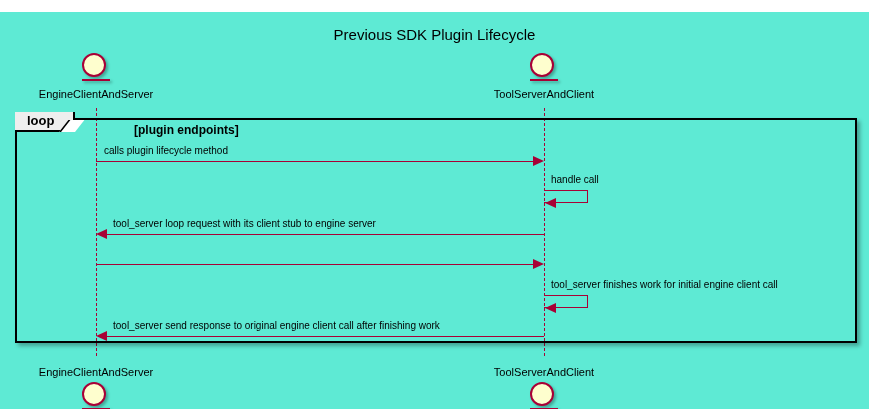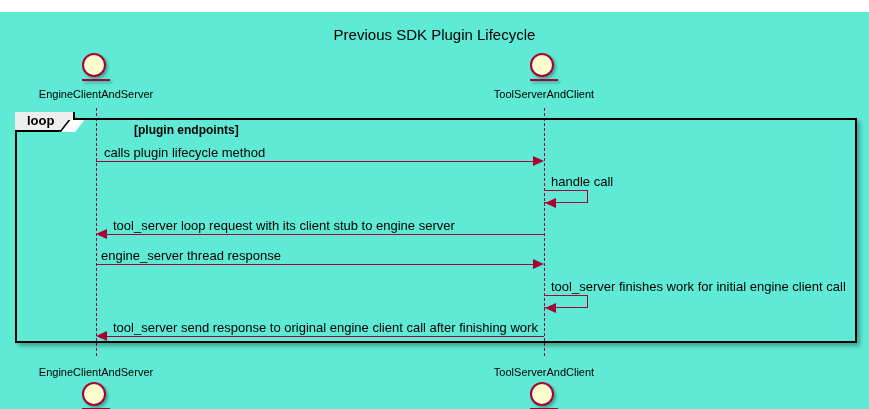--- a/index.html
+++ b/index.html
@@ -140,21 +140,21 @@
     border-bottom: 5px solid transparent;
     border-left: 11px solid #A80036;
   }
   .arrow-left {
     border-top: 5px solid transparent;
     border-bottom: 5px solid transparent;
     border-right: 11px solid #A80036;
   }
   .msg-label {
     position: absolute;
-    font-size: 13px;
+    font-size: 10px;
     color: #000000;
     white-space: nowrap;
   }
 
   
   .self-box {
     position: absolute;
     box-sizing: border-box;
     border-top: 1px solid #A80036;
     border-right: 1px solid #A80036;
@@ -202,21 +202,20 @@
   <div class="arrow-head arrow-right" style="left:533px; top:144px;"></div>
 
   <div class="msg-label" style="left:551px; top:162px;">handle call</div>
   <div class="self-box" style="left:544px; top:178px; width:44px; height:13px;"></div>
   <div class="arrow-head arrow-left" style="left:545px; top:186px;"></div>
 
   <div class="msg-label" style="left:113px; top:206px;">tool_server loop request with its client stub to engine server</div>
   <div class="msg-line" style="left:107px; top:222px; width:437px;"></div>
   <div class="arrow-head arrow-left" style="left:96px; top:217px;"></div>
 
-  <div class="msg-label" style="left:101px; top:236px;">engine_server thread response</div>
   <div class="msg-line" style="left:96px; top:252px; width:438px;"></div>
   <div class="arrow-head arrow-right" style="left:533px; top:247px;"></div>
 
   <div class="msg-label" style="left:551px; top:267px;text-align:right;">tool_server finishes work for initial engine client call</div>
   <div class="self-box" style="left:544px; top:283px; width:44px; height:13px;"></div>
   <div class="arrow-head arrow-left" style="left:545px; top:291px;"></div>
 
   <div class="msg-label" style="left:113px; top:308px;">tool_server send response to original engine client call after finishing work</div>
   <div class="msg-line" style="left:107px; top:324px; width:437px;"></div>
   <div class="arrow-head arrow-left" style="left:96px; top:319px;"></div>

